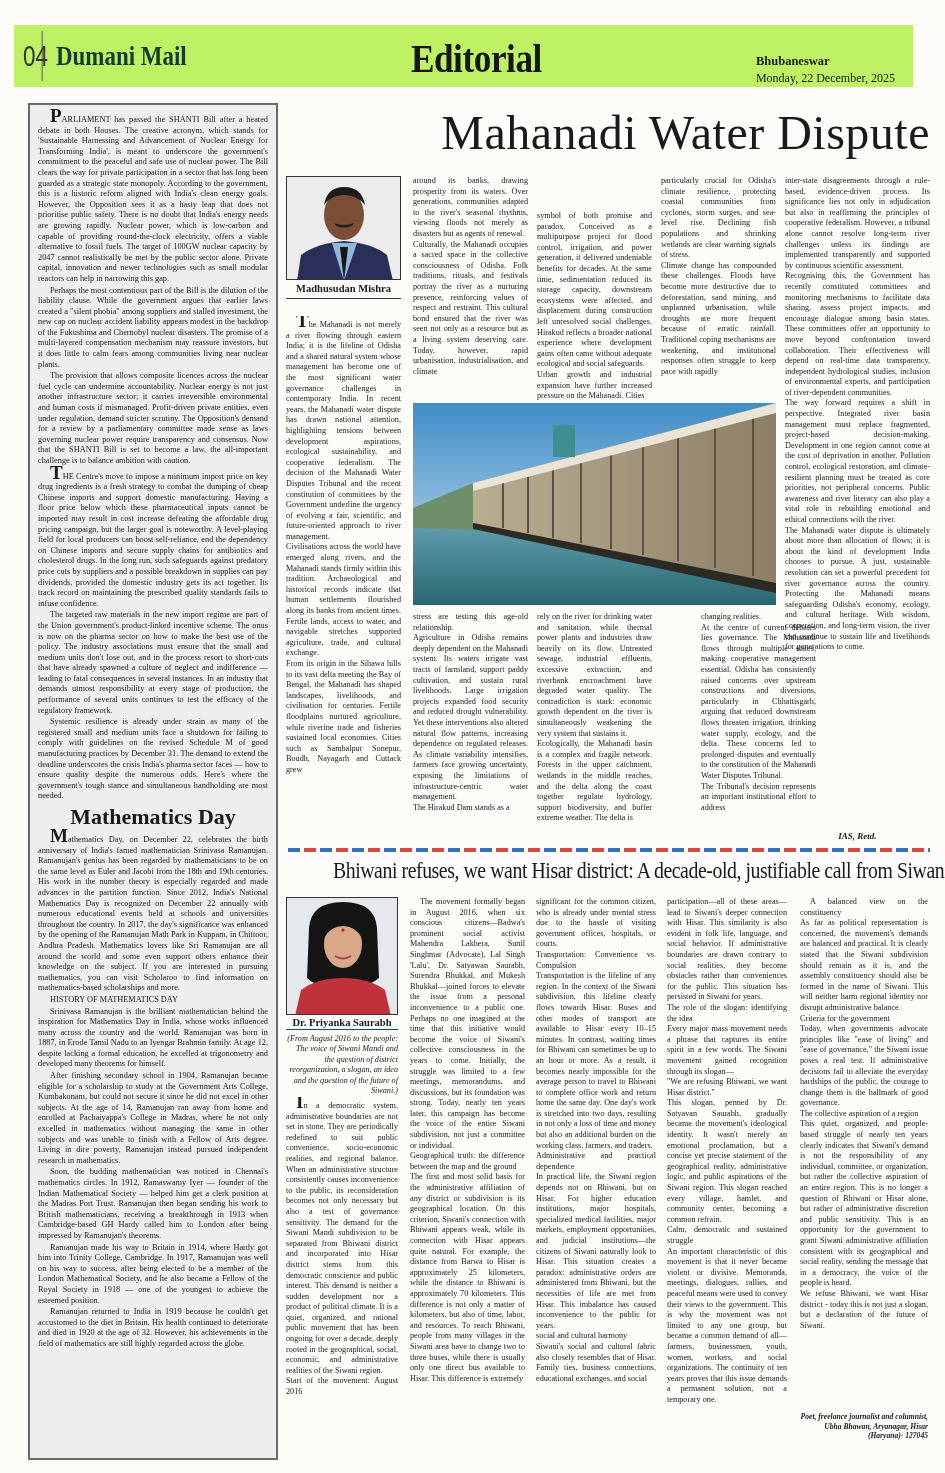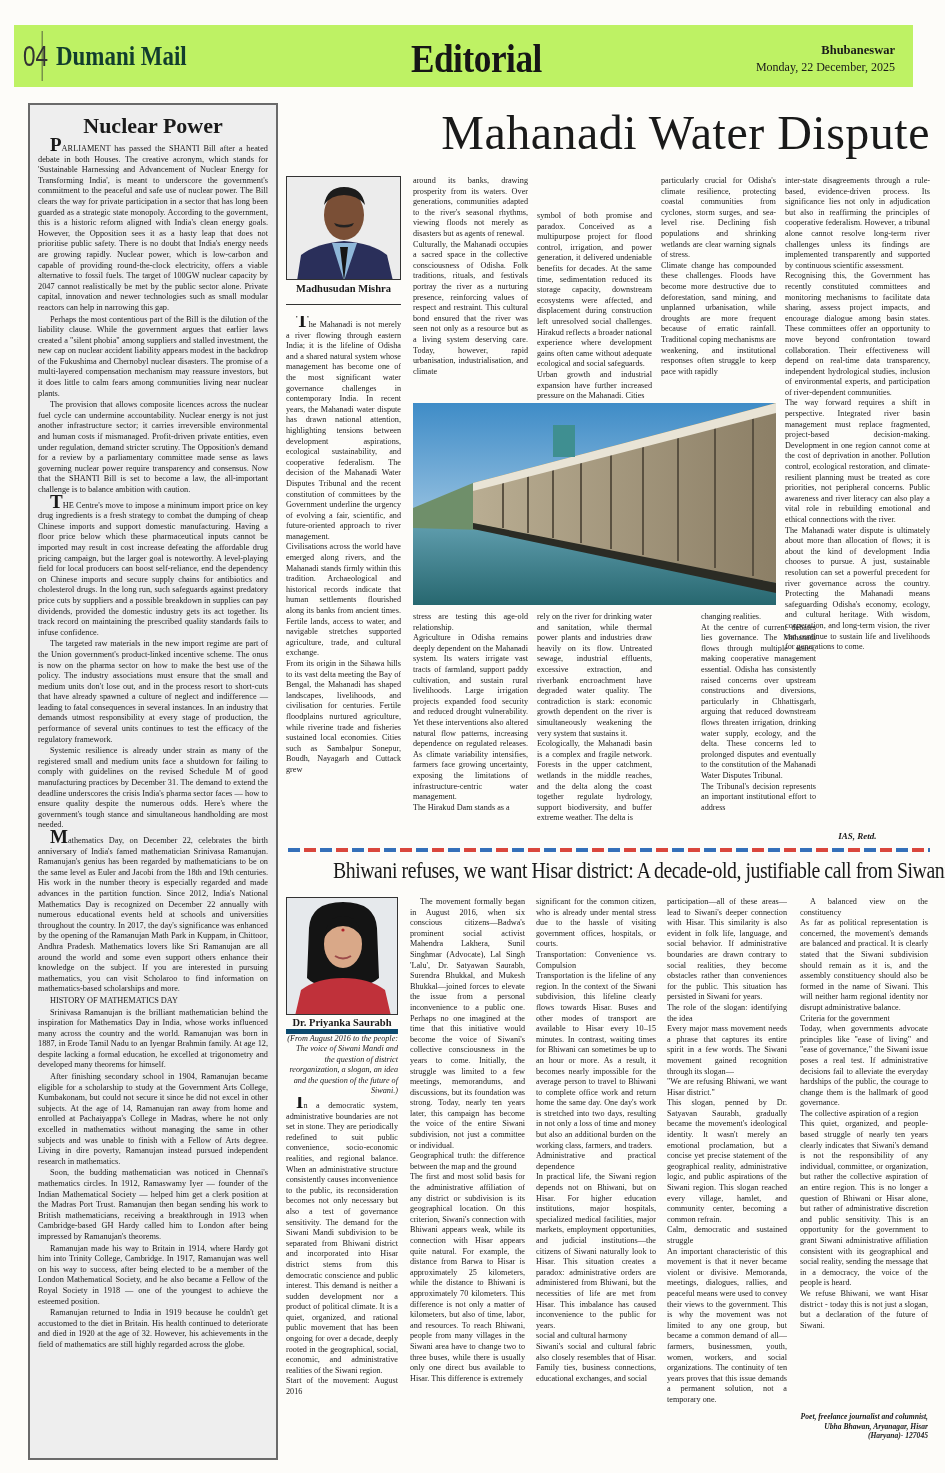--- a/index.html
+++ b/index.html
@@ -1,67 +1,67 @@
 <!DOCTYPE html>
 <html><head>
 <meta charset="utf-8">
 <style>
   * { box-sizing: border-box; margin: 0; padding: 0; }
   body { width: 945px; height: 1473px; background: #fdfcf9; font-family: "Liberation Serif", serif; color: #1a1a1a; overflow: hidden; position: relative; }
   .masthead { position: absolute; left: 14px; top: 25px; width: 899px; height: 62px; background: #bef264; display: flex; align-items: center; }
   .pageno { font-family: "Liberation Sans", sans-serif; font-size: 30px; font-weight: 300; color: #333; padding: 0 8px 0 12px; border-right: 1px solid #333; line-height: 50px; transform: scaleX(0.75); transform-origin: left; width: 38px; }
   .paper-name { font-family: "Liberation Serif", serif; font-weight: bold; font-size: 28px; color: #123d2e; margin-left: 4px; transform: scaleX(0.82); transform-origin: left; white-space: nowrap; }
   .section { position: absolute; left: 388px; top: 10px; font-weight: bold; font-size: 40px; color: #161616; transform: scaleX(0.88); letter-spacing: -0.5px; }
-  .dateline { position: absolute; right: 18px; top: 17px; text-align: right; font-size: 12px; line-height: 17px; }
+  .dateline { position: absolute; right: 18px; top: 28px; text-align: left; font-size: 12px; line-height: 17px; }
   .dateline .city { font-weight: bold; font-size: 12.5px; }
 
   .leftbox { position: absolute; left: 28px; top: 103px; width: 250px; height: 1357px; border: 2px solid #6a6a6a; background: #eeeeee; padding: 6px 8px; font-size: 8.3px; line-height: 10.6px; text-align: justify; overflow: hidden; }
   .leftbox h2 { font-family: "Liberation Serif", serif; text-align: center; font-size: 22px; font-weight: bold; line-height: 26px; margin: 2px 0 1px; }
   .leftbox p { text-indent: 12px; margin-bottom: 1px; }
   .leftbox p.first { text-indent: 12px; }
   .dropcap { font-size: 19px; font-weight: bold; line-height: 10px; }
 
   .headline { position: absolute; left: 286px; top: 103px; width: 644px; font-size: 48px; line-height: 60px; text-align: right; letter-spacing: 0.5px; white-space: nowrap; }
   .author-photo { position: absolute; left: 286px; top: 176px; width: 115px; height: 104px; border: 1px solid #333; background: linear-gradient(180deg,#f5f5f5 0%,#e4e4e4 100%); overflow: hidden; }
-  .author-name { position: absolute; left: 286px; top: 283px; width: 115px; text-align: center; font-weight: bold; font-size: 10.5px; border-bottom: 1px solid #333; padding-bottom: 10px; }
+  .author-name { position: absolute; left: 286px; top: 283px; width: 115px; text-align: center; font-weight: bold; font-size: 10.5px; border-bottom: 1px solid #333; padding-bottom: 4px; }
   .col { position: absolute; font-size: 8.2px; line-height: 10.6px; text-align: justify; overflow: hidden; }
   .col p { text-indent: 10px; }
   .dam { position: absolute; left: 413px; top: 403px; width: 363px; height: 202px; overflow: hidden; background: linear-gradient(180deg,#4d93c8 0%,#9ec9e8 45%,#cfe3f0 60%); }
   .byline { text-align: center; font-weight: bold; font-style: italic; font-size: 9px; margin-top: 9px; }
 
   .divider { position: absolute; left: 288px; top: 848px; width: 642px; height: 4px; background: repeating-linear-gradient(90deg,#3570b9 0 12px,transparent 12px 16px,#d9473d 16px 28px,transparent 28px 32px); }
   .headline2 { position: absolute; left: 288px; top: 856px; width: 642px; font-size: 23px; line-height: 30px; text-align: center; white-space: nowrap; transform: scaleX(0.86); transform-origin: center; letter-spacing: -0.5px; }
   .author2-photo { position: absolute; left: 286px; top: 897px; width: 112px; height: 118px; border: 1px solid #333; background: linear-gradient(180deg,#dbe3e8 0%,#f0e6e2 100%); overflow: hidden; }
-  .author2-name { position: absolute; left: 286px; top: 1017px; width: 112px; text-align: center; font-weight: bold; font-size: 10.5px; border-bottom: 5px solid #0c4a6e; padding-bottom: 1px; }
+  .author2-name { position: absolute; left: 286px; top: 1017px; width: 112px; text-align: center; font-weight: bold; font-size: 10.5px; border-bottom: 1px solid #0c4a6e; padding-bottom: 1px; }
   .author2-tag { position: absolute; left: 286px; top: 1034px; width: 112px; text-align: right; font-style: italic; font-size: 8.2px; line-height: 10.4px; }
   .signoff { text-align: right; font-style: italic; font-weight: bold; font-size: 7.6px; line-height: 9.6px; }
 </style>
 </head>
 <body>
 
 <div class="masthead">
   <span class="pageno">04</span>
   <span class="paper-name">Dumani Mail</span>
   <span class="section">Editorial</span>
   <div class="dateline">
     <div class="city">Bhubaneswar</div>
     <div>Monday, 22 December, 2025</div>
   </div>
 </div>
 
 <div class="leftbox">
-  <h2>Nuclear Power</h2>
   <p class="first"><span class="dropcap">P</span><span>ARLIAMENT has passed the SHANTI Bill after a heated debate in both Houses. The creative acronym, which stands for 'Sustainable Harnessing and Advancement of Nuclear Energy for Transforming India', is meant to underscore the government's commitment to the peaceful and safe use of nuclear power. The Bill clears the way for private participation in a sector that has long been guarded as a strategic state monopoly. According to the government, this is a historic reform aligned with India's clean energy goals. However, the Opposition sees it as a hasty leap that does not prioritise public safety. There is no doubt that India's energy needs are growing rapidly. Nuclear power, which is low-carbon and capable of providing round-the-clock electricity, offers a viable alternative to fossil fuels. The target of 100GW nuclear capacity by 2047 cannot realistically be met by the public sector alone. Private capital, innovation and newer technologies such as small modular reactors can help in narrowing this gap.</span></p>
   <p>Perhaps the most contentious part of the Bill is the dilution of the liability clause. While the government argues that earlier laws created a "silent phobia" among suppliers and stalled investment, the new cap on nuclear accident liability appears modest in the backdrop of the Fukushima and Chernobyl nuclear disasters. The promise of a multi-layered compensation mechanism may reassure investors, but it does little to calm fears among communities living near nuclear plants.</p>
   <p>The provision that allows composite licences across the nuclear fuel cycle can undermine accountability. Nuclear energy is not just another infrastructure sector; it carries irreversible environmental and human costs if mismanaged. Profit-driven private entities, even under regulation, demand stricter scrutiny. The Opposition's demand for a review by a parliamentary committee made sense as laws governing nuclear power require transparency and consensus. Now that the SHANTI Bill is set to become a law, the all-important challenge is to balance ambition with caution.</p>
 
   <p class="first"><span class="dropcap">T</span><span>HE Centre's move to impose a minimum import price on key drug ingredients is a fresh strategy to combat the dumping of cheap Chinese imports and support domestic manufacturing. Having a floor price below which these pharmaceutical inputs cannot be imported may result in cost increase defeating the affordable drug pricing campaign, but the larger goal is noteworthy. A level-playing field for local producers can boost self-reliance, end the dependency on Chinese imports and secure supply chains for antibiotics and cholesterol drugs. In the long run, such safeguards against predatory price cuts by suppliers and a possible breakdown in supplies can pay dividends, provided the domestic industry gets its act together. Its track record on maintaining the prescribed quality standards fails to infuse confidence.</span></p>
   <p>The targeted raw materials in the new import regime are part of the Union government's product-linked incentive scheme. The onus is now on the pharma sector on how to make the best use of the policy. The industry associations must ensure that the small and medium units don't lose out, and in the process resort to short-cuts that have already spawned a culture of neglect and indifference — leading to fatal consequences in several instances. In an industry that demands utmost responsibility at every stage of production, the performance of several units continues to test the efficacy of the regulatory framework.</p>
   <p>Systemic resilience is already under strain as many of the registered small and medium units face a shutdown for failing to comply with guidelines on the revised Schedule M of good manufacturing practices by December 31. The demand to extend the deadline underscores the crisis India's pharma sector faces — how to ensure quality despite the numerous odds. Here's where the government's tough stance and simultaneous handholding are most needed.</p>
 
+  <h2>Mathematics Day</h2>
   <p class="first"><span class="dropcap">M</span><span>athematics Day, on December 22, celebrates the birth anniversary of India's famed mathematician Srinivasa Ramanujan. Ramanujan's genius has been regarded by mathematicians to be on the same level as Euler and Jacobi from the 18th and 19th centuries. His work in the number theory is especially regarded and made advances in the partition function. Since 2012, India's National Mathematics Day is recognized on December 22 annually with numerous educational events held at schools and universities throughout the country. In 2017, the day's significance was enhanced by the opening of the Ramanujan Math Park in Kuppam, in Chittoor, Andhra Pradesh. Mathematics lovers like Sri Ramanujan are all around the world and some even support others enhance their knowledge on the subject. If you are interested in pursuing mathematics, you can visit Scholaroo to find information on mathematics-based scholarships and more.</span></p>
   <p>HISTORY OF MATHEMATICS DAY</p>
   <p>Srinivasa Ramanujan is the brilliant mathematician behind the inspiration for Mathematics Day in India, whose works influenced many across the country and the world. Ramanujan was born in 1887, in Erode Tamil Nadu to an Iyengar Brahmin family. At age 12, despite lacking a formal education, he excelled at trigonometry and developed many theorems for himself.</p>
   <p>After finishing secondary school in 1904, Ramanujan became eligible for a scholarship to study at the Government Arts College, Kumbakonam, but could not secure it since he did not excel in other subjects. At the age of 14, Ramanujan ran away from home and enrolled at Pachaiyappa's College in Madras, where he not only excelled in mathematics without managing the same in other subjects and was unable to finish with a Fellow of Arts degree. Living in dire poverty, Ramanujan instead pursued independent research in mathematics.</p>
   <p>Soon, the budding mathematician was noticed in Chennai's mathematics circles. In 1912, Ramaswamy Iyer — founder of the Indian Mathematical Society — helped him get a clerk position at the Madras Port Trust. Ramanujan then began sending his work to British mathematicians, receiving a breakthrough in 1913 when Cambridge-based GH Hardy called him to London after being impressed by Ramanujan's theorems.</p>
   <p>Ramanujan made his way to Britain in 1914, where Hardy got him into Trinity College, Cambridge. In 1917, Ramanujan was well on his way to success, after being elected to be a member of the London Mathematical Society, and he also became a Fellow of the Royal Society in 1918 — one of the youngest to achieve the esteemed position.</p>
   <p>Ramanujan returned to India in 1919 because he couldn't get accustomed to the diet in Britain. His health continued to deteriorate and died in 1920 at the age of 32. However, his achievements in the field of mathematics are still highly regarded across the globe.</p>
 </div>
 
 <div class="headline">Mahanadi Water Dispute</div>

